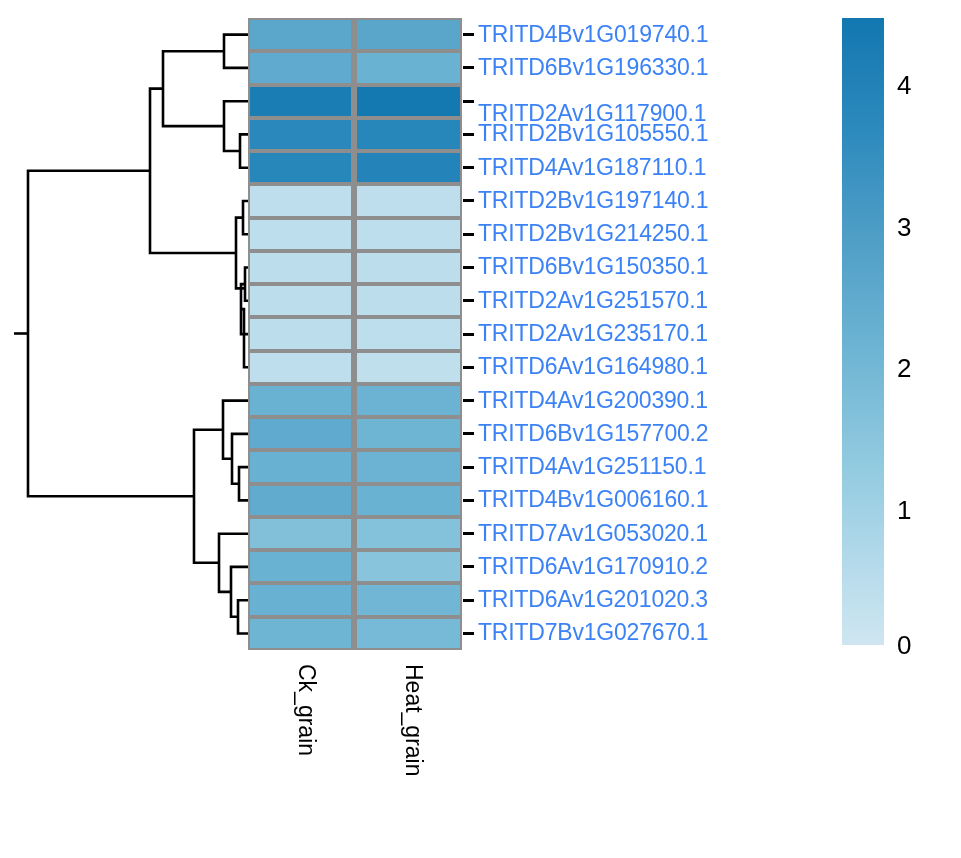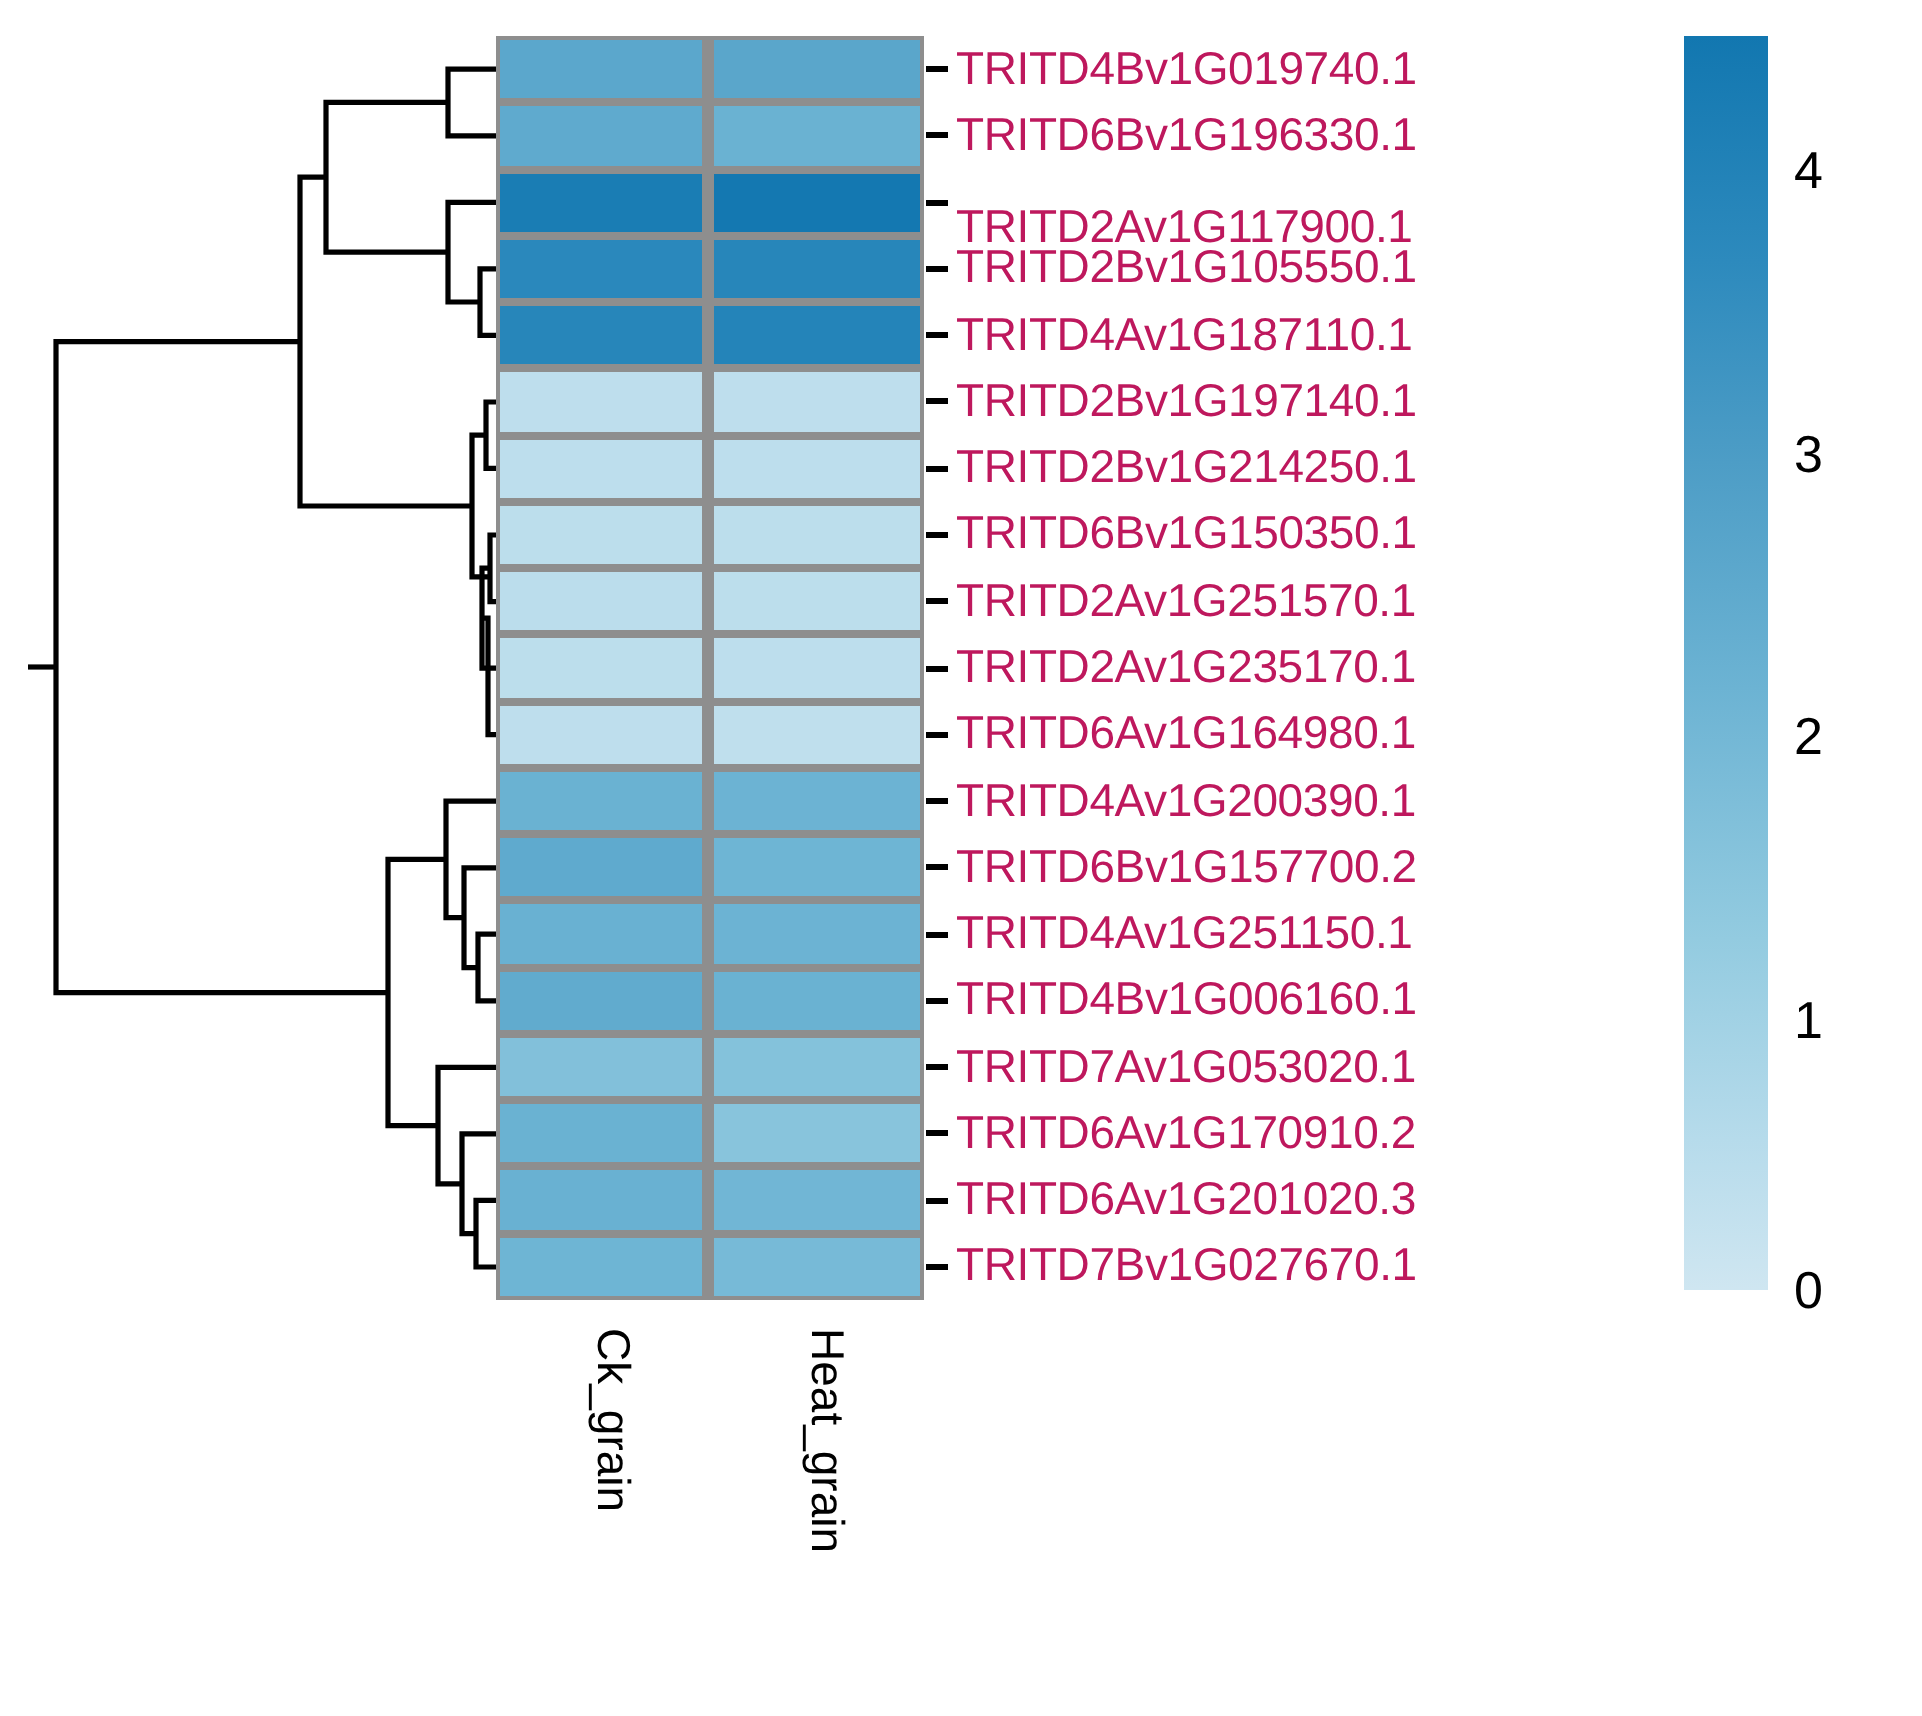--- a/index.html
+++ b/index.html
@@ -14,21 +14,21 @@
   
   #heat{position:absolute;left:248px;top:18px;width:214px;height:632px;
         background:#8e8e8e;box-sizing:border-box;}
   .hrow{position:absolute;left:0;width:214px;}
   .hcell{position:absolute;top:2px;bottom:2px;}
   .hcell.c0{left:2px;width:101px;}
   .hcell.c1{left:109px;width:103px;}
 
   
   .rowlab{position:absolute;left:478px;font-size:23px;line-height:23px;
-          white-space:nowrap;color:#be185d;letter-spacing:-0.2px;}
+          white-space:nowrap;color:#3b82f6;letter-spacing:-0.2px;}
 
   
   .rtick{position:absolute;left:463px;width:11px;height:3px;background:#000;}
 
   
   .collab{position:absolute;font-size:23px;line-height:23px;white-space:nowrap;
           transform-origin:0 0;transform:rotate(90deg);color:#000;}
 
   
   #cbar{position:absolute;left:842px;top:18px;width:42px;height:627px;

